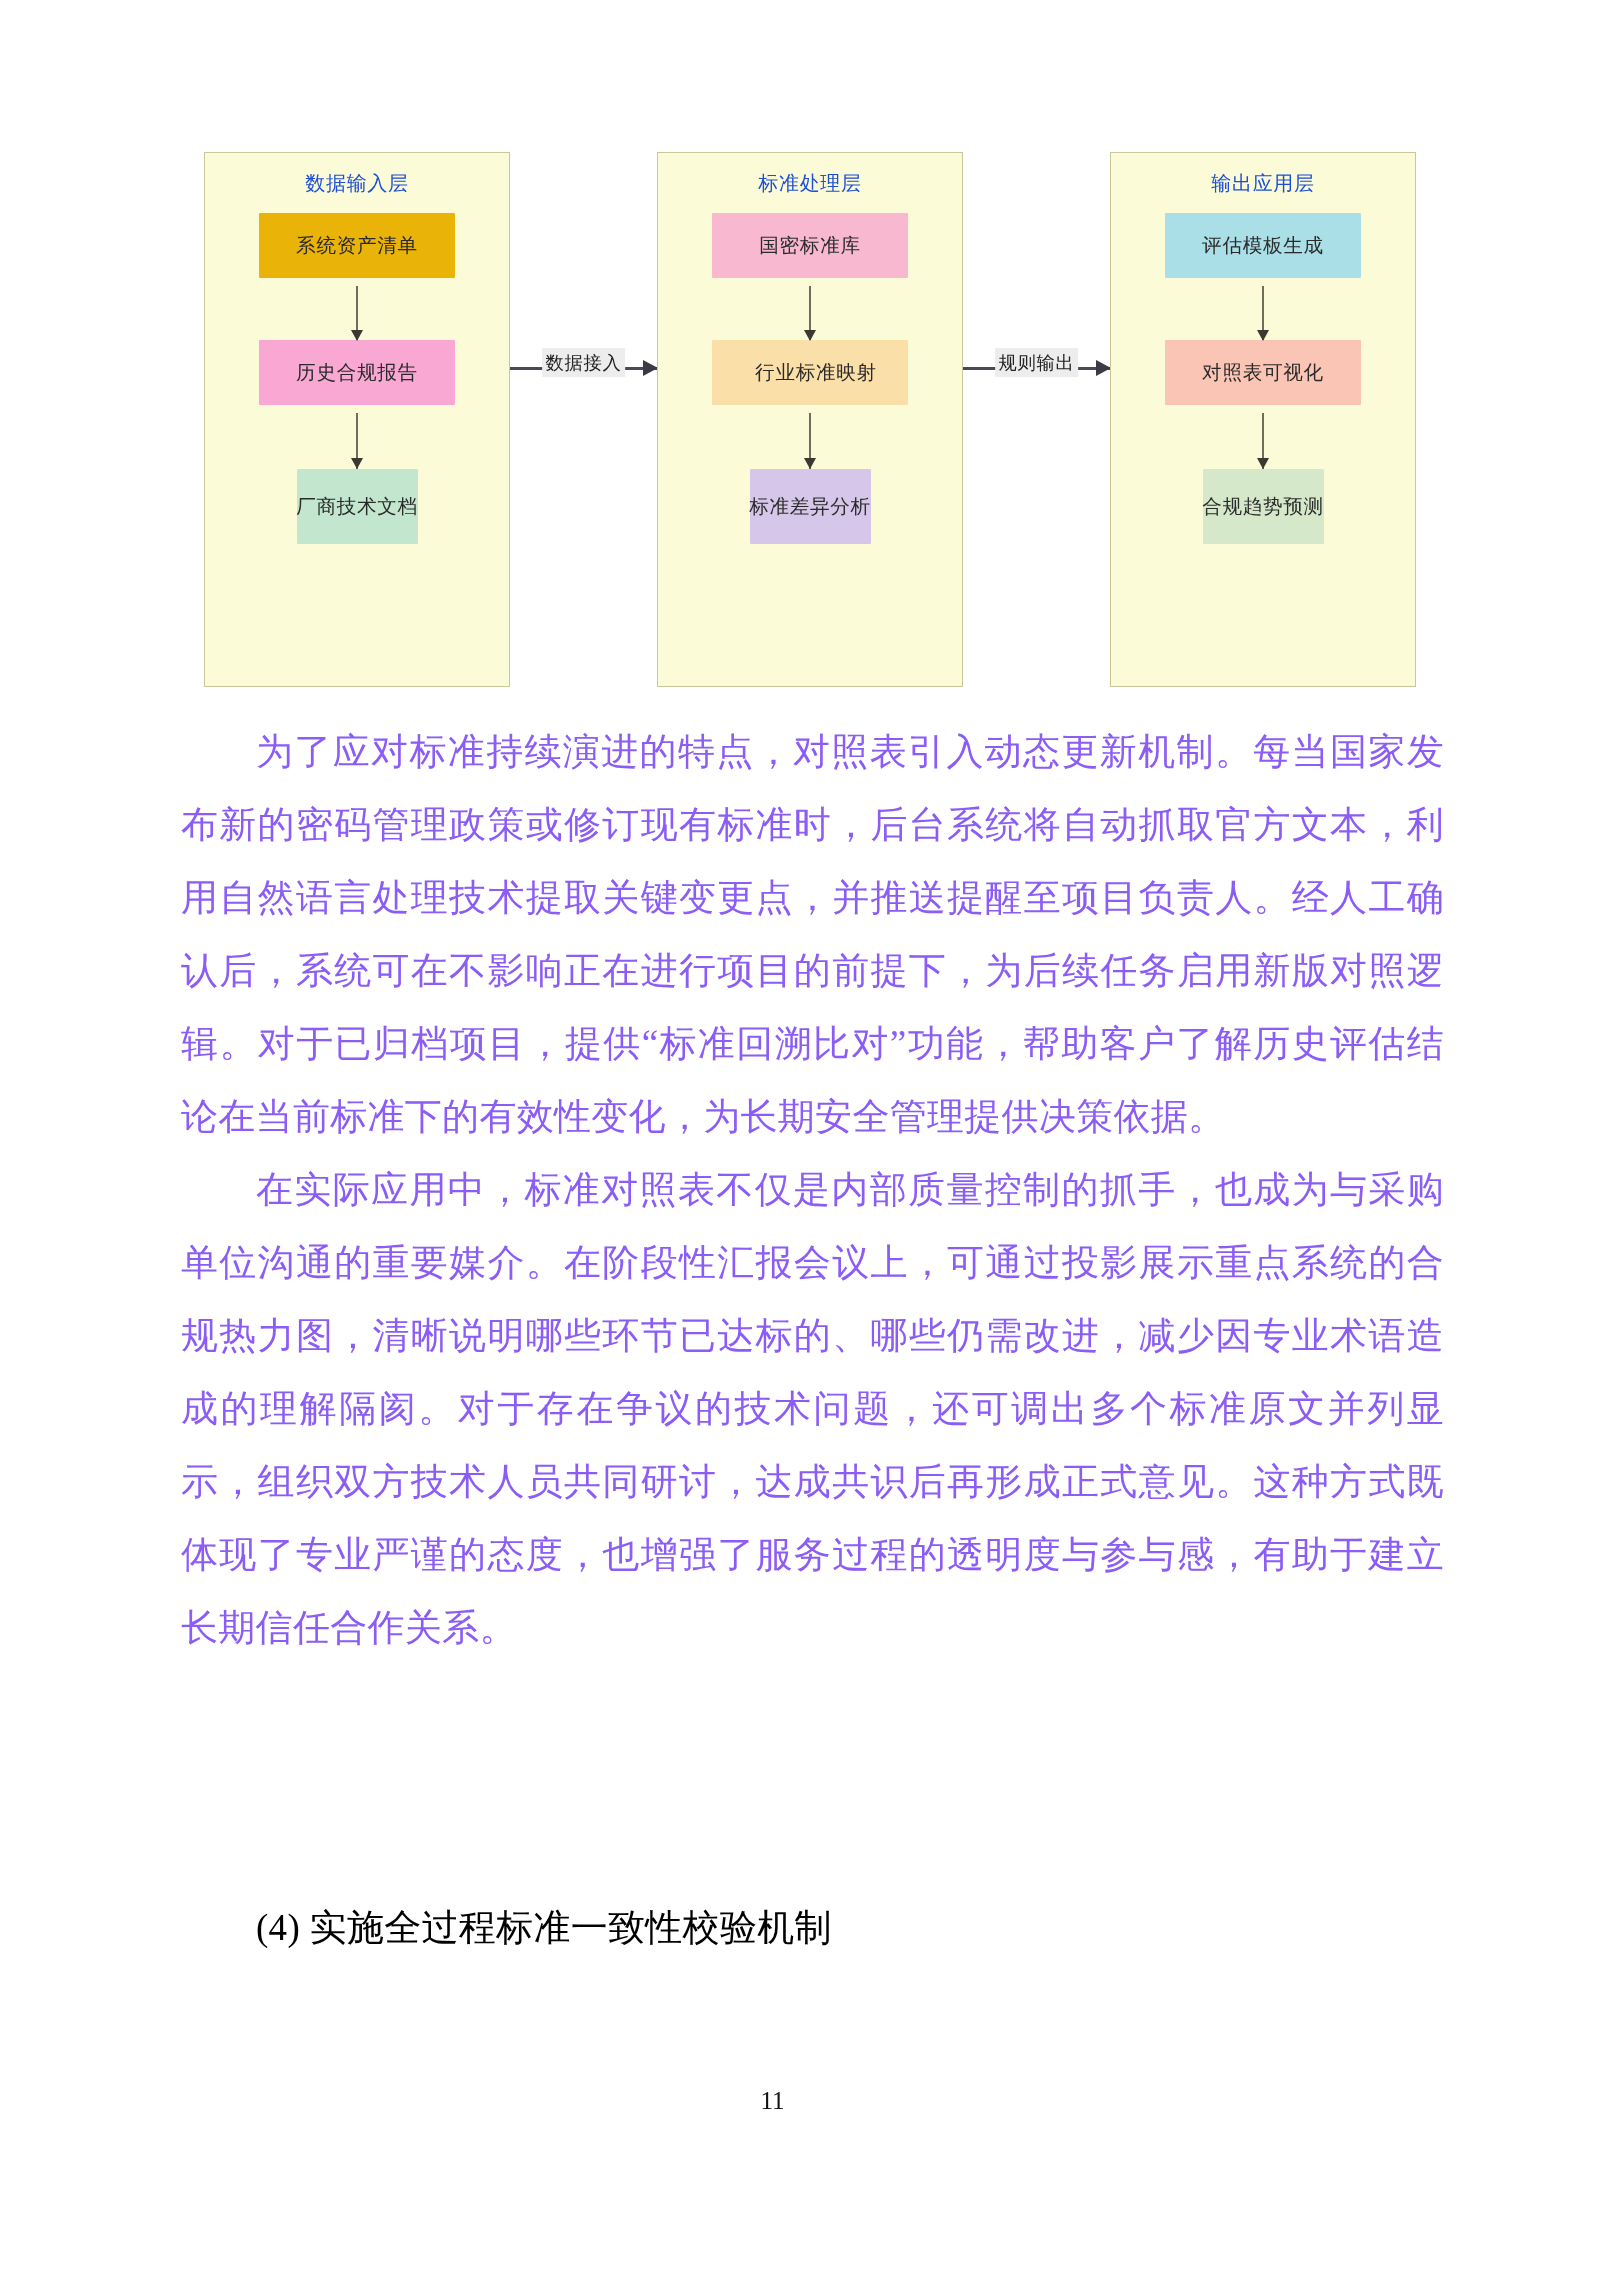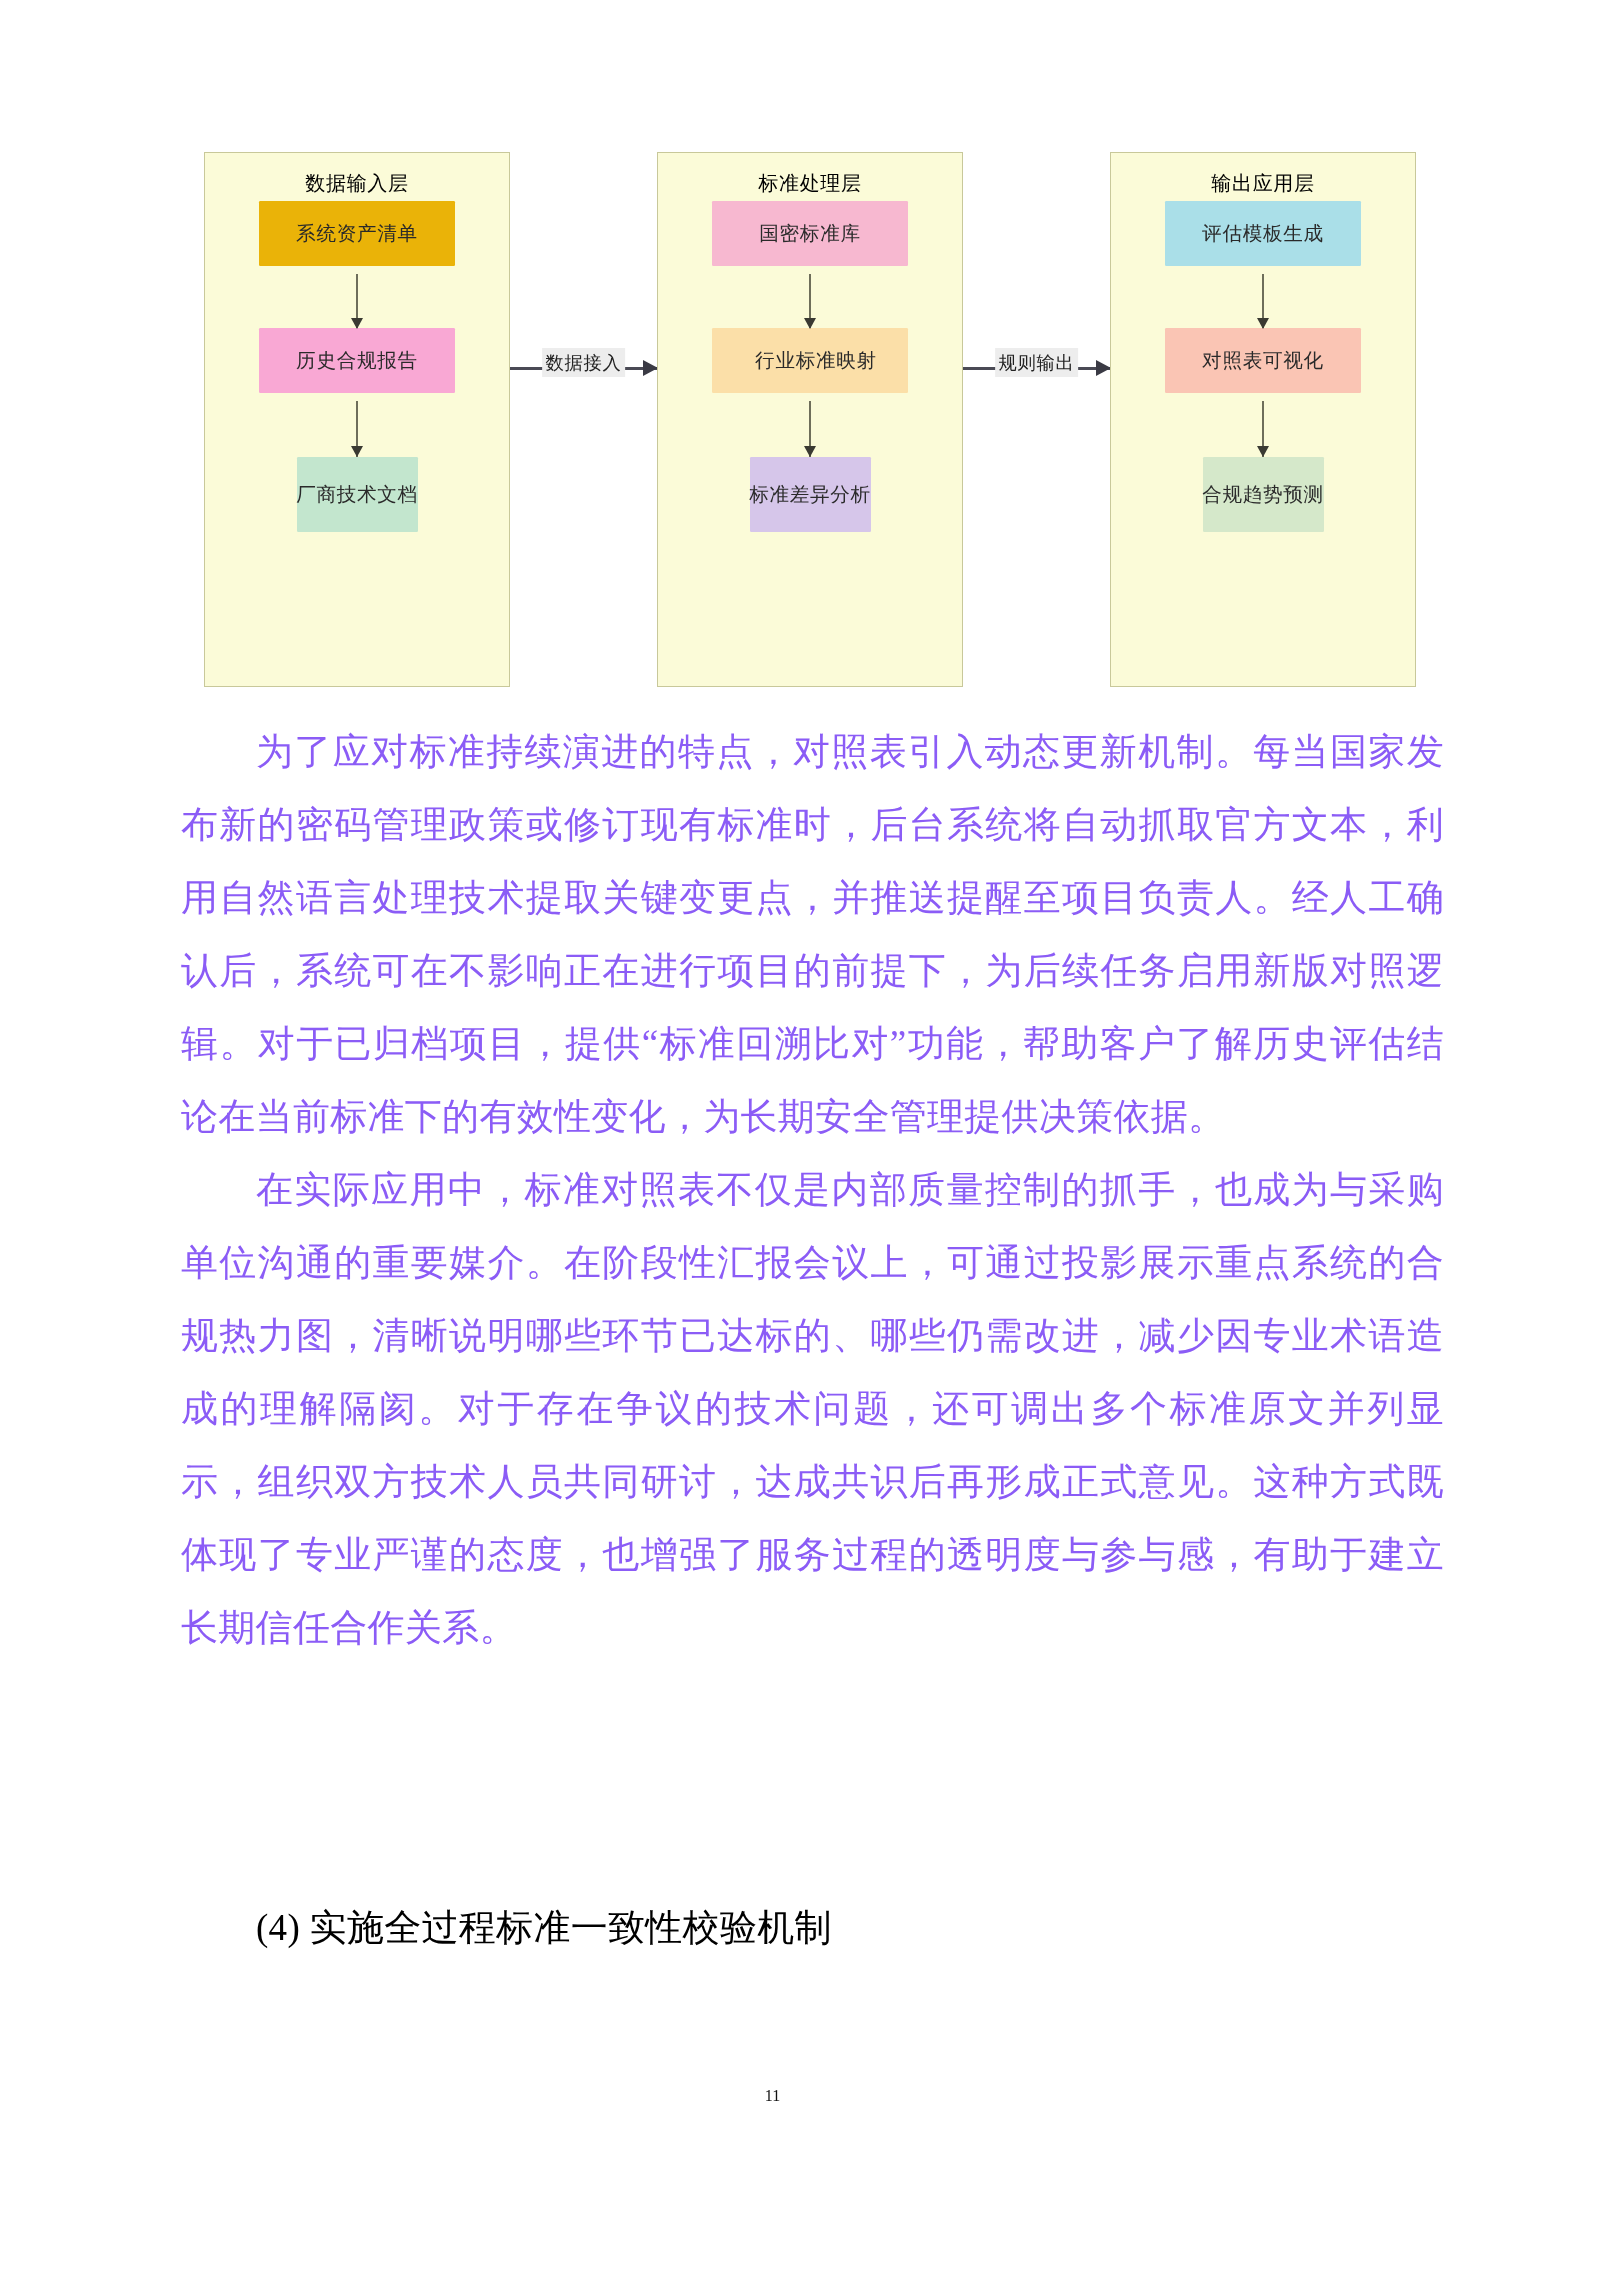--- a/index.html
+++ b/index.html
@@ -48,23 +48,23 @@
     flex-direction: column;
     align-items: center;
   }
   .panel-left   { width: 306px; }
   .panel-mid    { width: 306px; }
   .panel-right  { width: 306px; }
 
   .panel-title {
     font-family: "DejaVu Sans", "Liberation Sans", sans-serif;
     font-size: 20px;
-    color: #000000;
+    color: #1d4ed8;
     margin-top: 17px;
-    margin-bottom: 4px;
+    margin-bottom: 16px;
     letter-spacing: 0.7px;
     font-weight: 500;
     white-space: nowrap;
   }
 
   .node {
     box-sizing: border-box;
     display: flex;
     align-items: center;
     justify-content: center;
@@ -179,21 +179,21 @@
     letter-spacing: 0.3px;
   }
 
   .page-number {
     position: absolute;
     left: 0;
     top: 2087px;
     width: 1545px;
     text-align: center;
     font-family: "Liberation Serif", "DejaVu Serif", serif;
-    font-size: 16px;
+    font-size: 25px;
     color: #111;
   }
 </style>
 </head>
 <body>
 
 <div class="page">
 
   <div class="figure-wrap">
     <div class="figure">

